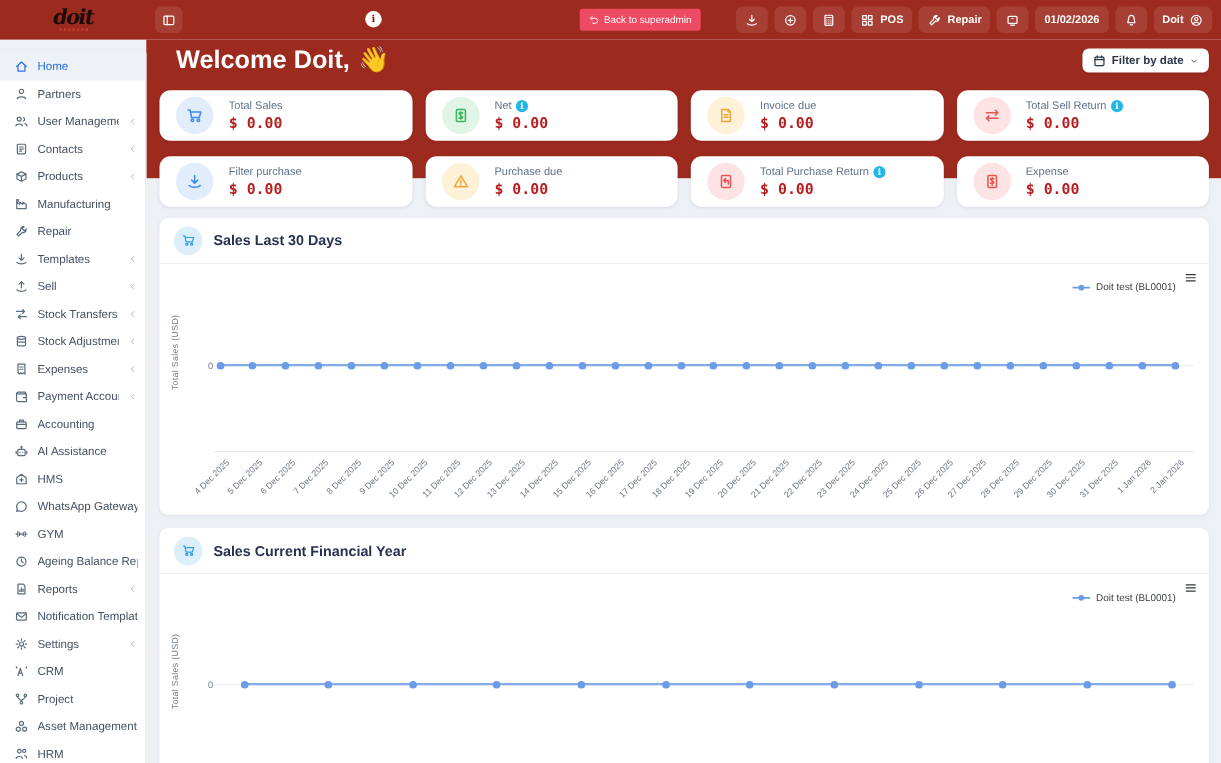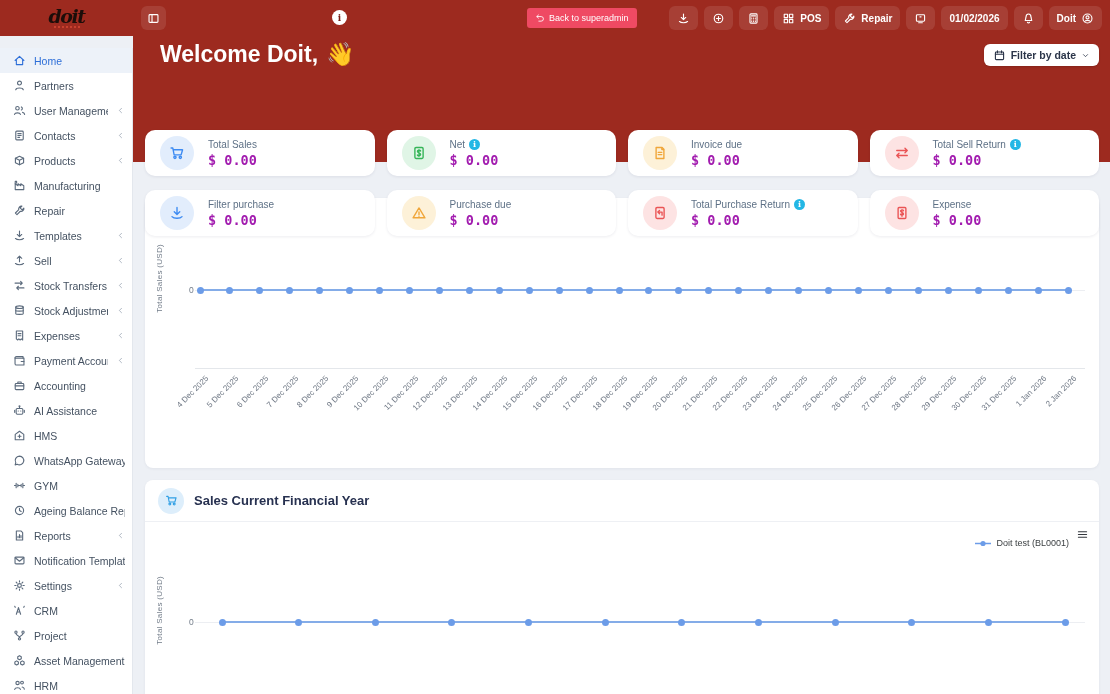--- a/index.html
+++ b/index.html
@@ -26,29 +26,29 @@
   .side-item .chev { color:#9aa4b2; display:flex; }
   .side-item.active { background:#edf2f9; color:#2e6fd8; }
   .side-item.active .s-ic { color:#2e6fd8; }
 
   
   .hero { position:absolute; left:133px; top:36px; width:977px; height:126px; background:#9d2a1f; }
   .welcome { position:absolute; left:160px; top:41px; color:#fff; font-size:23px; font-weight:bold; display:flex; gap:8px; align-items:center; }
   .filter-btn { position:absolute; right:11px; top:44px; height:22px; background:#fff; border:none; border-radius:6px; font-size:10.5px; font-weight:bold; color:#2b3549; display:flex; align-items:center; gap:5px; padding:0 9px; cursor:pointer; box-shadow:0 1px 2px rgba(0,0,0,.15); font-family:inherit; }
 
   
-  .stats { position:absolute; left:145px; top:82px; width:954px; display:grid; grid-template-columns:repeat(4,1fr); grid-template-rows:46px 46px; column-gap:12px; row-gap:14px; z-index:5;margin-top:48px; }
+  .stats { position:absolute; left:145px; top:82px; width:954px; display:grid; grid-template-columns:repeat(4,1fr); grid-template-rows:46px 46px; column-gap:12px; row-gap:14px; z-index:5; }
   .stat-card { background:#fff; border-radius:10px; display:flex; align-items:center; padding-left:15px; gap:14px; box-shadow:0 1px 3px rgba(30,30,60,.08); }
   .stat-icon { width:34px; height:34px; border-radius:50%; display:flex; align-items:center; justify-content:center; flex:0 0 auto; }
   .c-blue  { background:#e2edfc; color:#3d8bf2; }
   .c-green { background:#e0f5e6; color:#35b558; }
   .c-amber { background:#fdf1d8; color:#f0a63a; }
   .c-red   { background:#fde3e3; color:#ea5455; }
   .stat-label { font-size:10px; color:#5e7186; display:flex; align-items:center; gap:4px; }
-  .stat-value { font-family:"DejaVu Sans Mono", monospace; font-weight:bold; font-size:13.5px; color:#a21caf; margin-top:2px; }
+  .stat-value { font-family:"DejaVu Sans Mono", monospace; font-weight:bold; font-size:13.5px; color:#b91c1c; margin-top:2px; }
   .info-dot { width:11px; height:11px; border-radius:50%; background:#23b7e5; color:#fff; font-size:8px; font-weight:bold; font-family:"DejaVu Serif",serif; display:inline-flex; align-items:center; justify-content:center; cursor:pointer; }
 
   
   .chart-card { position:absolute; left:145px; width:954px; background:#fff; border-radius:8px; box-shadow:0 1px 3px rgba(30,30,60,.06); }
   .chart-header { height:42px; display:flex; align-items:center; gap:10px; padding:0 13px; border-bottom:1px solid #eef0f4; }
   .chart-h-icon { width:26px; height:26px; border-radius:50%; background:#ddeefb; color:#2f9fe5; display:flex; align-items:center; justify-content:center; }
   .chart-title { font-size:13px; font-weight:bold; color:#273150; }
   .plot { position:relative; height:228px; overflow:hidden; }
   .legend { position:absolute; display:flex; align-items:center; gap:4px; font-size:9px; color:#3c4043; cursor:pointer; }
   .menu-btn { position:absolute; right:10px; top:6px; color:#33373d; cursor:pointer; display:flex; }
@@ -595,20 +595,30 @@
           <div class="stat-label">
             <span>Expense</span>
           </div>
           <div class="stat-value">$ 0.00</div>
         </div>
       </div>
     </div>
 
   <div id="charts-region">
       <section class="chart-card" style="top: 198px; height: 270px;">
+        <div class="chart-header">
+          <div class="chart-h-icon">
+            <svg width="13" height="13" viewBox="0 0 14 14" fill="none" stroke="currentColor" stroke-width="1.2" stroke-linecap="round" stroke-linejoin="round">
+              <path d="M1.8 2.6 H3.3 L4.5 8.6 H10.6 L11.9 4.2 H3.8"></path>
+              <circle cx="5.2" cy="10.8" r="1"></circle>
+              <circle cx="9.9" cy="10.8" r="1"></circle>
+            </svg>
+          </div>
+          <div class="chart-title">Sales Last 30 Days</div>
+        </div>
         <div class="plot">
           <div class="menu-btn">
             <svg width="13" height="13" viewBox="0 0 14 14" fill="none" stroke="currentColor" stroke-width="1.2" stroke-linecap="round" stroke-linejoin="round">
               <path d="M2.6 4 H11.4 M2.6 7 H11.4 M2.6 10 H11.4"></path>
             </svg>
           </div>
           <div class="legend" style="top: 16px; right: 30px;">
             <svg width="18" height="9" viewBox="0 0 18 9">
               <path d="M1 4.5 H17" stroke="#6c9ce8" stroke-width="1.5"></path>
               <circle cx="9" cy="4.5" r="2.6" fill="#6c9ce8"></circle>

